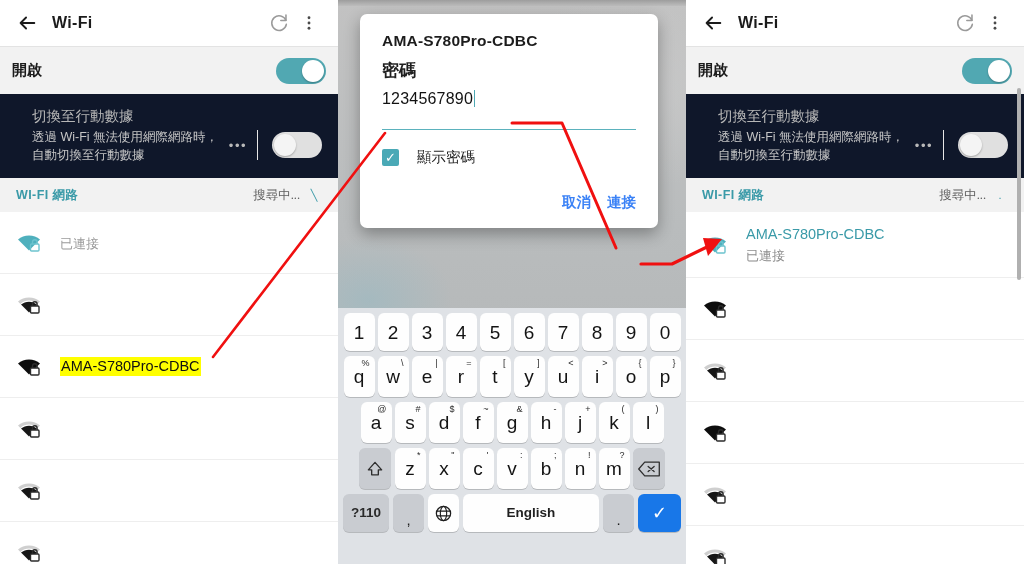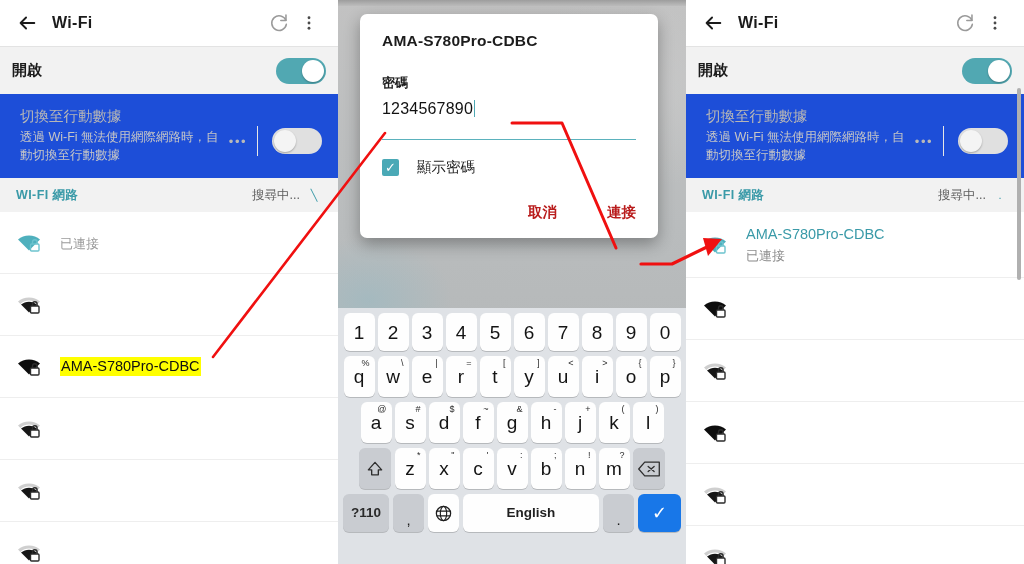--- a/index.html
+++ b/index.html
@@ -29,32 +29,32 @@
   .row-toggle .sp{flex:1;}
 
   .toggle{width:50px;height:26px;border-radius:13px;position:relative;flex:0 0 auto;}
   .toggle.on{background:#51a8b2;}
   .toggle.off{background:#e0e0e0;}
   .toggle .knob{position:absolute;top:2px;width:22px;height:22px;border-radius:50%;background:#fff;
      box-shadow:0 1px 2px rgba(0,0,0,.28);}
   .toggle.on .knob{left:26px;}
   .toggle.off .knob{left:2px;background:#f4f4f4;}
 
-  .row-data{padding:12px 16px 14px 20px;display:flex;align-items:flex-start;background:#1d4ed8;}
+  .row-data{padding:12px 16px 14px 32px;display:flex;align-items:center;background:#0f172a;}
   .row-data .txt{flex:1;min-width:0;}
   .row-data .t1{font-size:14.5px;color:#b6b6b6;line-height:20px;}
   .row-data .t2{font-size:12.5px;color:#c6c6c6;line-height:18px;margin-top:2px;}
   .row-data .side{display:flex;align-items:center;padding-top:20px;}
   .row-data .dots{color:#b9b9b9;font-size:13px;letter-spacing:1.5px;padding:0 10px 0 6px;}
   .row-data .vline{width:1px;height:30px;background:#e6e6e6;margin-right:14px;}
 
   .section-hd{height:34px;background:#f2f2f2;display:flex;align-items:center;padding:0 16px;}
   .section-hd .s1{font-size:12.5px;color:#3a9aa8;font-weight:bold;letter-spacing:.4px;}
   .section-hd .sp{flex:1;}
-  .section-hd .s2{font-size:12.5px;color:#5d5d5d;}
+  .section-hd .s2{font-size:12.5px;color:#5d5d5d;font-family:Liberation Serif, serif;}
   .section-hd .spin{width:16px;text-align:center;color:#3a9aa8;font-size:11px;margin-left:6px;}
 
   .net{height:62px;display:flex;align-items:center;padding:0 16px;border-bottom:1px solid #eeeeee;box-sizing:border-box;}
   .net .ico{width:30px;flex:0 0 auto;display:flex;align-items:center;justify-content:flex-start;}
   .net .meta{margin-left:14px;display:flex;flex-direction:column;justify-content:center;}
   .net .ssid{font-size:14.5px;color:#2b2b2b;line-height:19px;}
   .net .ssid.hl{background:#ffff00;color:#111;padding:0 1px;}
   .net .ssid.teal{color:#3a9aa8;}
   .net .sub{font-size:13px;color:#8d8d8d;line-height:19px;margin-top:2px;}
   .net .sub.only{color:#9a9a9a;}
@@ -68,32 +68,32 @@
      background:
        radial-gradient(120px 90px at 30px 300px, rgba(150,185,195,.55), rgba(150,185,195,0) 70%),
        radial-gradient(200px 140px at 300px 90px, rgba(205,205,205,.6), rgba(205,205,205,0) 70%),
        linear-gradient(180deg,#c2c2c2 0%,#b9bcbd 40%,#b4b7b8 70%,#c9cbcc 100%);
      filter:blur(0.2px);}
   .center-top-fade{position:absolute;left:0;top:0;width:100%;height:6px;background:linear-gradient(180deg,#9d9d9d,#bdbdbd);}
 
   .dialog{position:absolute;left:22px;top:14px;width:298px;background:#ffffff;border-radius:7px;
      box-shadow:0 6px 16px rgba(0,0,0,.32);padding:18px 22px 10px 22px;box-sizing:border-box;}
   .dlg-title{font-size:15.5px;font-weight:bold;color:#1c1c1c;letter-spacing:.2px;}
-  .dlg-label{font-size:13px;font-weight:bold;color:#1f1f1f;margin-top:24px;}
+  .dlg-label{font-size:17px;font-weight:bold;color:#1f1f1f;margin-top:9px;}
   .dlg-input{margin-top:8px;border-bottom:1.5px solid #5bb2bd;padding-bottom:21px;position:relative;}
   .dlg-input .val{font-size:16px;color:#121212;letter-spacing:.2px;}
   .dlg-input .caret{display:inline-block;width:1.5px;height:17px;background:#4fa8b4;vertical-align:-3px;margin-left:1px;}
   .dlg-check{display:flex;align-items:center;margin-top:18px;}
   .cbox{width:17px;height:17px;box-sizing:border-box;flex:0 0 auto;display:flex;align-items:center;justify-content:center;}
   .cbox.checked{background:#4aa9b6;border-radius:2px;}
   .cbox.unchecked{border:2px solid #b7b7b7;border-radius:2px;background:#fff;}
   .cbox .tick{color:#fff;font-size:13px;line-height:1;font-weight:bold;}
   .dlg-check .ctext{font-size:14.5px;color:#1d1d1d;margin-left:18px;}
   .dlg-actions{display:flex;justify-content:flex-end;align-items:center;margin-top:26px;padding-bottom:6px;}
-  .dlg-actions .btn{font-size:14.5px;color:#b91c1c;font-weight:bold;margin-left:50px;}
+  .dlg-actions .btn{font-size:14.5px;color:#3b82f6;font-weight:bold;margin-left:16px;}
 
   
   .kb{position:absolute;left:0;bottom:0;width:348px;height:256px;background:#dfe2e6;padding:5px 3px 3px 3px;box-sizing:border-box;}
   .kb-row{display:flex;justify-content:center;margin-bottom:5px;}
   .key{background:#fefefe;border-radius:6px;box-shadow:0 1px 0 rgba(0,0,0,.18);
      position:relative;display:flex;align-items:center;justify-content:center;box-sizing:border-box;}
   .key.num{width:31px;height:38px;margin:0 1.5px;}
   .key.ltr{width:31px;height:41px;margin:0 1.5px;}
   .key .main{font-size:19px;color:#141414;line-height:1;}
   .key.num .main{font-size:19px;}

